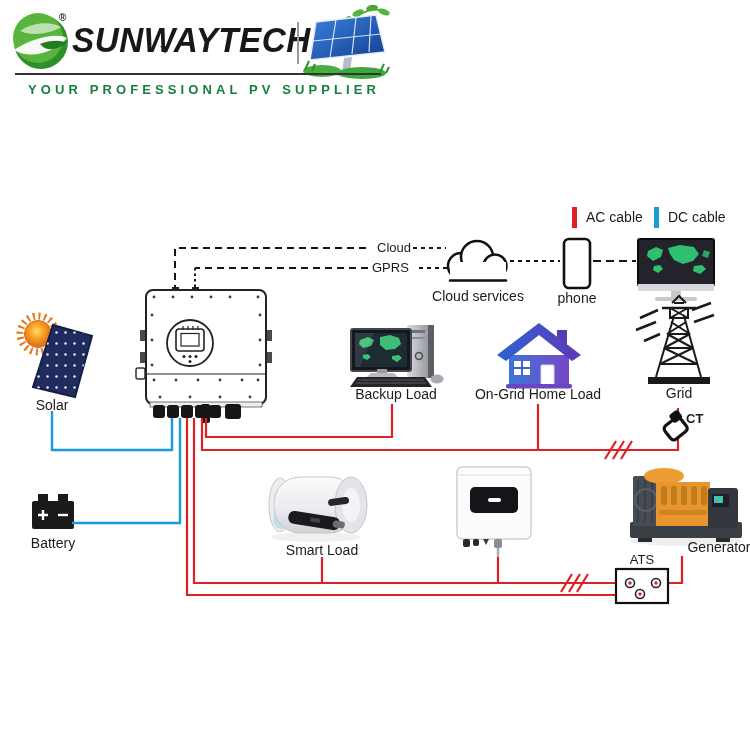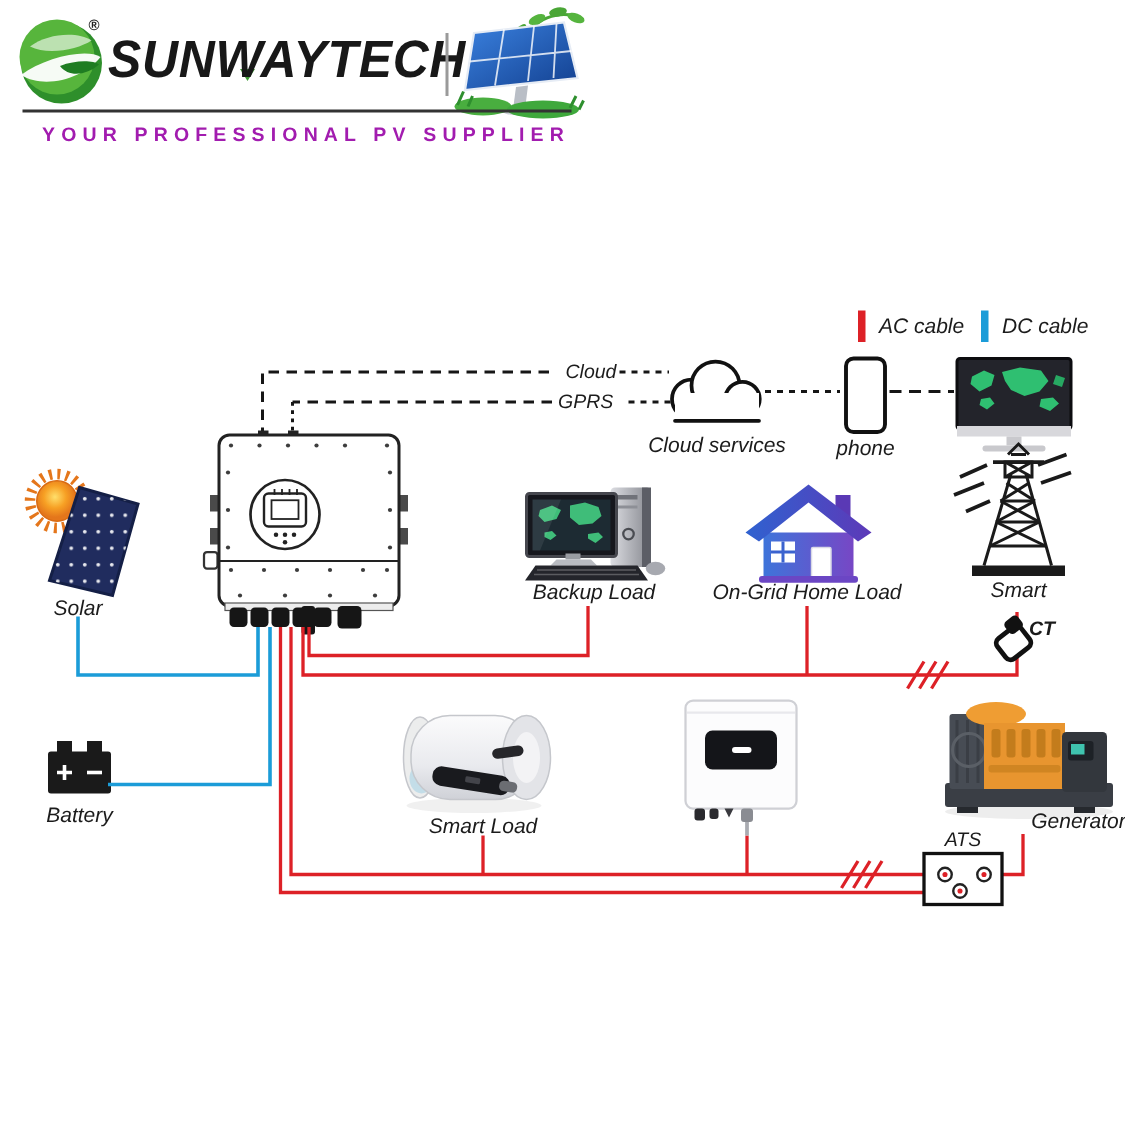--- a/index.html
+++ b/index.html
@@ -7,23 +7,23 @@
          font-family:"Liberation Sans",sans-serif;color:#1b1b1b;}
   .abs{position:absolute;}
   svg{display:block;}
   
   .brand{position:absolute;left:72px;top:20px;font-size:35px;font-weight:800;font-style:italic;
          letter-spacing:.5px;color:#181818;transform:scaleX(.95);transform-origin:left;}
   .reg{position:absolute;left:59px;top:12px;font-size:10px;font-weight:700;color:#222;}
   .logo-sep{position:absolute;left:297px;top:22px;width:2px;height:42px;background:#9a9a9a;}
   .header-rule{position:absolute;left:15px;top:73px;width:366px;height:2px;background:#333;}
   .tagline{position:absolute;left:28px;top:82px;font-size:13px;font-weight:600;
-           letter-spacing:4.1px;color:#a21caf;white-space:nowrap;}
+           letter-spacing:4.1px;color:#15803d;white-space:nowrap;}
   
-  .lbl{position:absolute;font-size:14px;color:#1b1b1b;white-space:nowrap;line-height:1.1;font-style:italic;}
+  .lbl{position:absolute;font-size:14px;color:#1b1b1b;white-space:nowrap;line-height:1.1;}
   .ctr{transform:translateX(-50%);text-align:center;}
   .sm{font-size:13px;}
   .bold{font-weight:700;text-align:center;}
   
   .legbar{position:absolute;width:5px;height:21px;}
   
   :root{--ac:#dd2127;--dc:#1b9cd8;}
   .wire-ac{stroke:var(--ac);stroke-width:2.2;fill:none;}
   .wire-dc{stroke:var(--dc);stroke-width:2.4;fill:none;}
   .dash{stroke:#161616;stroke-width:2;fill:none;}
@@ -333,18 +333,18 @@
 
   <div class="lbl sm" style="left:377px;top:241px">Cloud</div>
   <div class="lbl sm" style="left:372px;top:261px">GPRS</div>
   <div class="lbl ctr" style="left:478px;top:289px">Cloud services</div>
   <div class="lbl ctr" style="left:577px;top:291px">phone</div>
 
   <div class="lbl ctr" style="left:52px;top:398px">Solar</div>
   <div class="lbl ctr" style="left:53px;top:536px">Battery</div>
   <div class="lbl ctr" style="left:396px;top:387px">Backup Load</div>
   <div class="lbl ctr" style="left:538px;top:387px">On-Grid Home Load</div>
-  <div class="lbl ctr" style="left:679px;top:386px">Smart</div>
+  <div class="lbl ctr" style="left:679px;top:386px">Grid</div>
   <div class="lbl sm bold" style="left:686px;top:412px">CT</div>
   <div class="lbl ctr" style="left:322px;top:543px">Smart Load</div>
   <div class="lbl ctr" style="left:719px;top:540px">Generator</div>
   <div class="lbl ctr sm" style="left:642px;top:553px">ATS</div>
 </div>
 
 </body></html>

